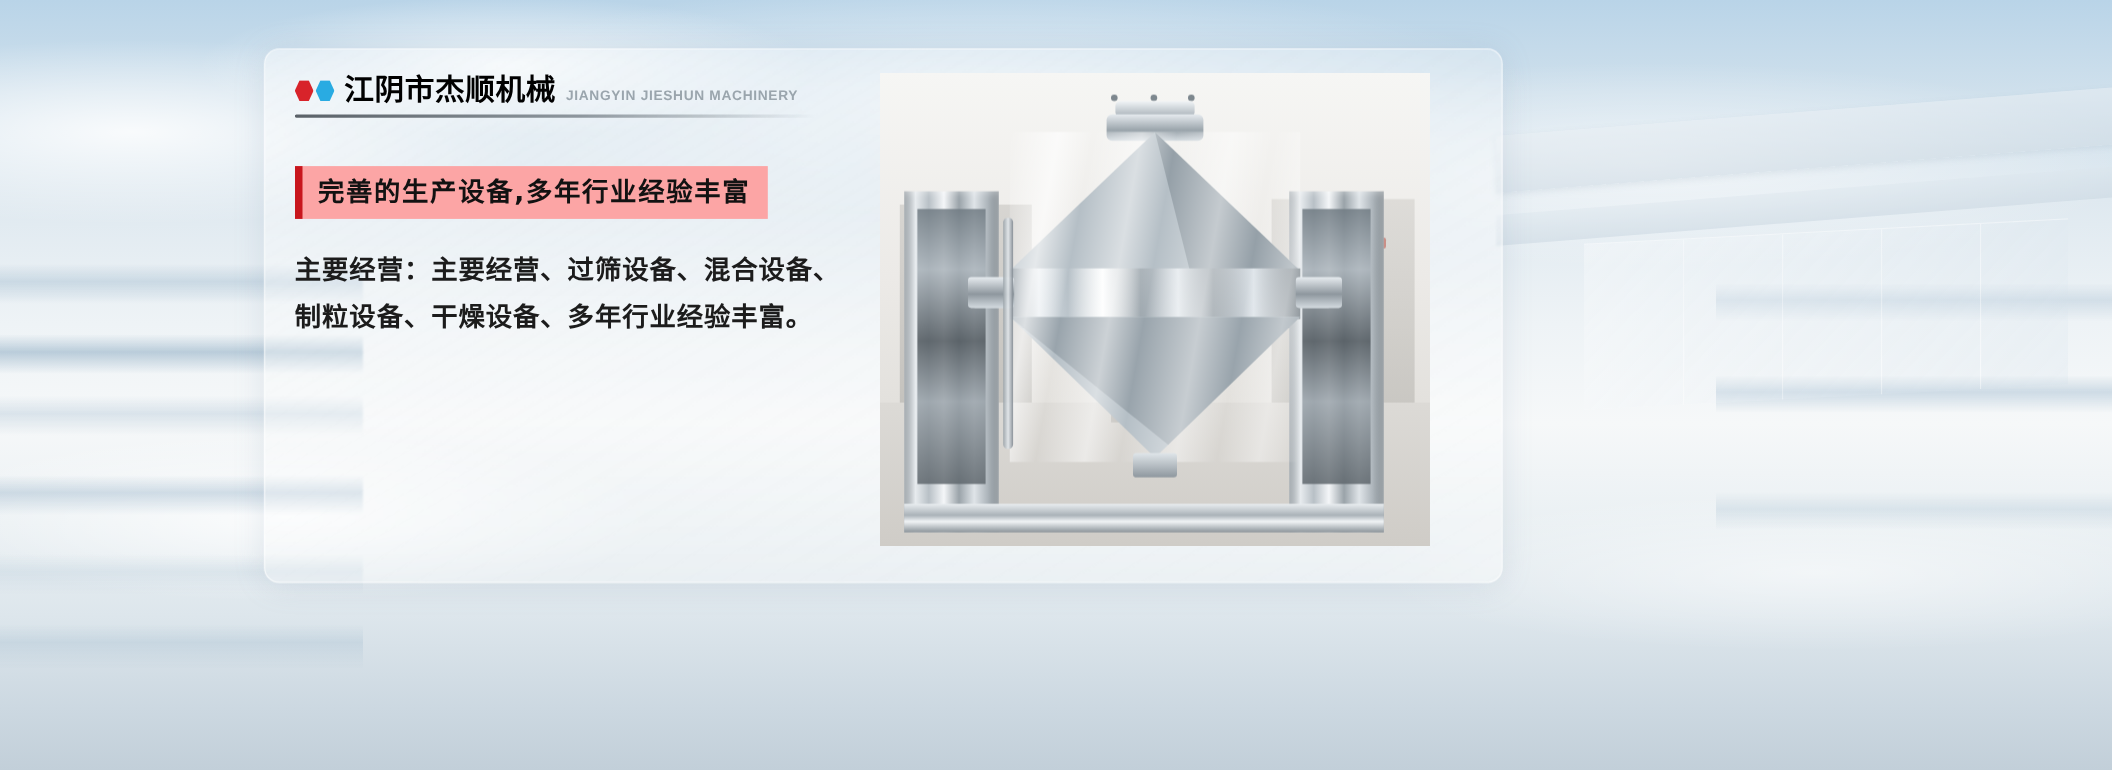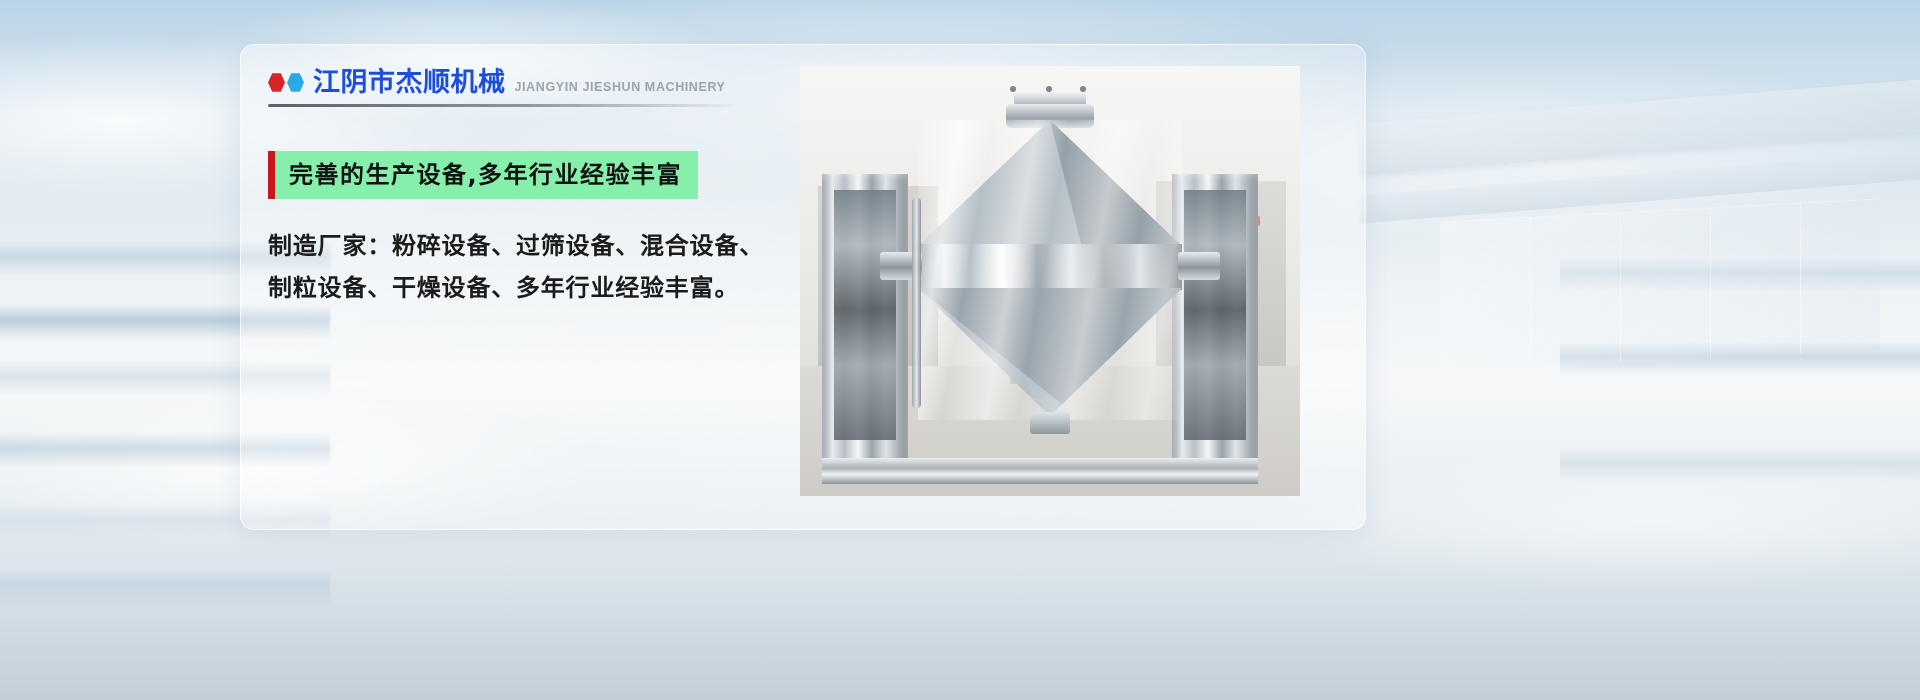--- a/index.html
+++ b/index.html
@@ -100,21 +100,21 @@
     position:absolute;left:268px;top:62px;width:500px;
   }
 
   
   .logo-row{display:flex;align-items:flex-end;gap:9px;height:34px;}
   .logo-marks{display:flex;align-items:center;gap:2px;margin-bottom:4px;}
   .hex{
     width:17px;height:19px;display:block;
   }
   .logo-cn{
-    font-size:27px;font-weight:700;color:#1d4ed8;letter-spacing:.5px;
+    font-size:27px;font-weight:700;color:#000000;letter-spacing:.5px;
     line-height:1;white-space:nowrap;
     font-family:"Liberation Sans","DejaVu Sans",sans-serif;
   }
   .logo-en{
     font-size:12.5px;font-weight:700;color:#9aa5ad;letter-spacing:.6px;
     line-height:1;white-space:nowrap;margin-bottom:3px;margin-top:45px;
   }
   .logo-rule{
     margin-top:8px;width:474px;height:3px;
     background:linear-gradient(90deg,#5a6168 0%,#8e979e 55%,rgba(190,198,204,0) 100%);
@@ -131,21 +131,21 @@
     paint-order:stroke fill;
     text-shadow:
       0 0 0 #fff,
       2px 3px 0 rgba(150,160,168,.55);
   }
   .headline span{display:block;white-space:nowrap;}
 
   
   .hl-bar{
     margin-top:22px;display:inline-flex;align-items:center;
-    height:48px;background:#86efac;
+    height:48px;background:#fca5a5;
     border-left:7px solid #c8161d;
     padding:0 16px 0 14px;
     box-sizing:border-box;
   }
   .hl-bar span{
     font-size:24px;font-weight:700;color:#121212;letter-spacing:1.5px;
     white-space:nowrap;line-height:1;
     font-family:"DejaVu Sans","Liberation Sans",sans-serif;
   }
 
@@ -322,21 +322,21 @@
     <div class="logo-rule"></div>
 
     <div class="headline">
     </div>
 
     <div class="hl-bar">
       <span>完善的生产设备,多年行业经验丰富</span>
     </div>
 
     <div class="desc">
-      <span>制造厂家：粉碎设备、过筛设备、混合设备、</span>
+      <span>主要经营：主要经营、过筛设备、混合设备、</span>
       <span>制粒设备、干燥设备、多年行业经验丰富。</span>
     </div>
   </div>
 
   <div class="photo">
     <div class="ph-wall"></div>
     <div class="ph-bayL"></div>
     <div class="ph-bayR"></div>
     <div class="ph-stripe"></div>
     <div class="ph-sign"></div>

